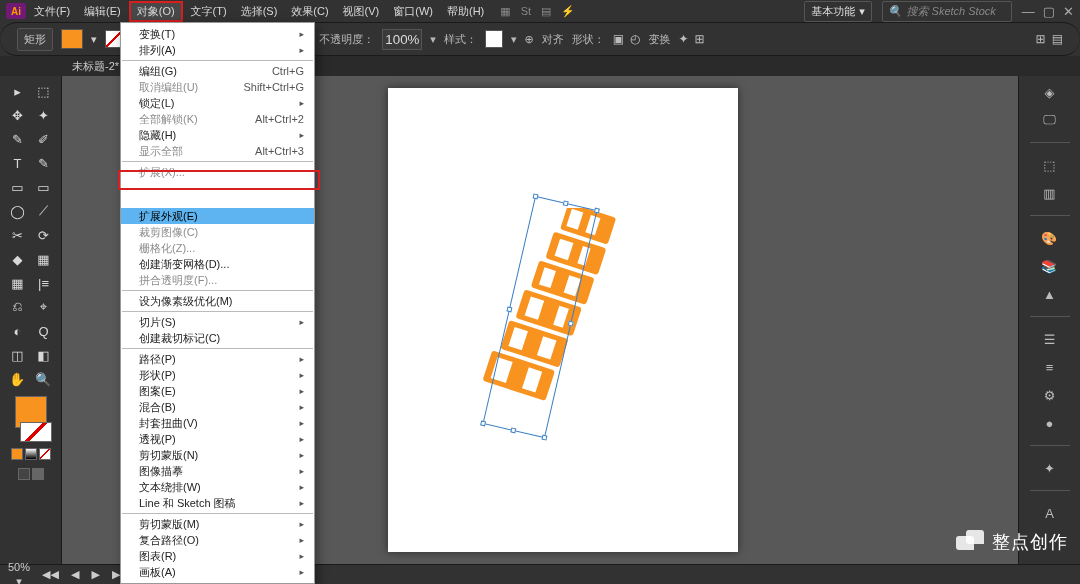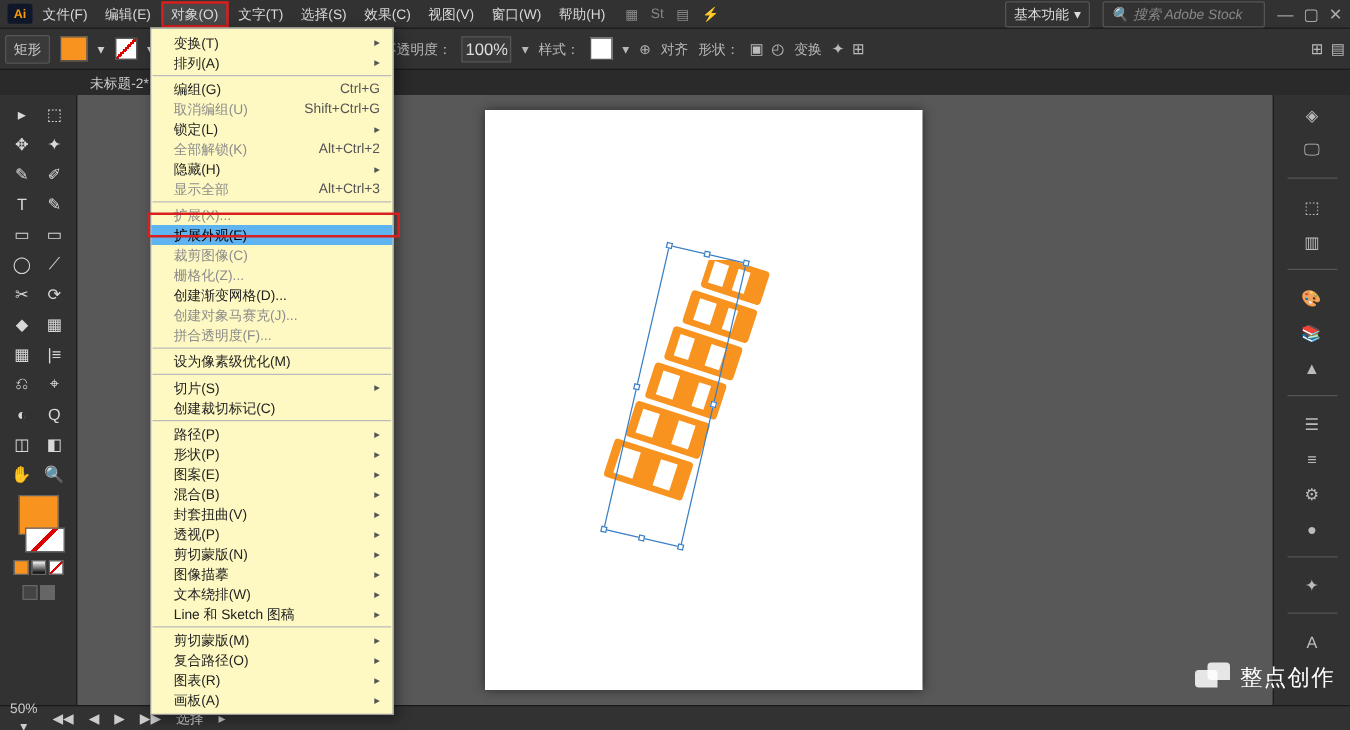--- a/index.html
+++ b/index.html
@@ -1,42 +1,42 @@
 <!DOCTYPE html>
 <html><head>
 <meta charset="utf-8">
 <style>
   * { margin: 0; padding: 0; box-sizing: border-box; font-family: "Microsoft YaHei", "PingFang SC", sans-serif; }
   body { width: 1080px; height: 584px; background: #323232; overflow: hidden; color: #b8b8b8; font-size: 11px; position: relative; }
   .menubar { display: flex; align-items: center; height: 22px; background: #323232; padding: 0 6px; gap: 2px; }
-  .ai-logo { width: 20px; height: 16px; background: #0f172a; color: #ff9a00; font-weight: bold; font-size: 10px; display: flex; align-items: center; justify-content: center; border-radius: 2px; }
+  .ai-logo { width: 20px; height: 16px; background: #701a75; color: #ff9a00; font-weight: bold; font-size: 10px; display: flex; align-items: center; justify-content: center; border-radius: 2px; }
   .menu-item { padding: 19px 6px; color: #d8d8d8; cursor: pointer; }
   .menu-item.active { background: #484848; }
   .menu-item.boxed { border: 2px solid #d81e1e; padding: 1px 6px; }
   .menubar-right { margin-left: auto; display: flex; align-items: center; gap: 10px; }
   .workspace-select { display:flex; align-items:center; gap:4px; padding: 2px 6px; border: 1px solid #555; border-radius: 2px; color:#ddd;}
   .search { display:flex; align-items:center; gap:4px; padding:2px 6px; border:1px solid #555; border-radius:2px; width:130px; color:#888; font-style:italic;}
   .win-controls { display:flex; gap:8px; color:#aaa; font-size:13px; }
-  .control-row { display:flex; align-items:center; height:34px; padding:0 4px; gap:8px; background:#323232; border-top:1px solid #1a1a1a; border-bottom:1px solid #1a1a1a;}
+  .control-row { display:flex; align-items:center; height:34px; padding:0 17px; gap:8px; background:#323232; border-top:1px solid #1a1a1a; border-bottom:1px solid #1a1a1a;border-radius:17px;}
   .control-chip { padding:3px 6px; background:#3a3a3a; border:1px solid #555; color:#ccc; border-radius:2px;}
   .color-swatch { width:22px; height:20px; background:#f7931e; border:1px solid #555;}
   .stroke-preview { width:60px; height:12px; background:#fff; display:flex; align-items:center;}
   .stroke-line { width:100%; height:2px; background:#000; }
   .percent-input { width:40px; padding:2px; background:#3a3a3a; border:1px solid #555; color:#ddd; text-align:center; }
   .doc-tab-row { display:flex; align-items:center; height:20px; padding-left:72px; background:#2a2a2a; color:#ccc;}
   .main { display:flex; height:calc(100% - 22px - 34px - 20px - 20px); }
   .toolbox { width:62px; background:#323232; border-right:1px solid #1a1a1a; display:flex; flex-direction:column; align-items:center; padding:4px 2px; gap:2px;}
   .tool-row { display:flex; gap:2px; }
   .tool { width:24px; height:22px; display:flex; align-items:center; justify-content:center; color:#d8d8d8; font-size:13px; }
   .canvas-area { flex:1; position:relative; background:#585858; }
   .artboard { position:absolute; left:326px; top:12px; width:350px; height:464px; background:#fff; box-shadow:0 0 8px rgba(0,0,0,.5);}
   .art { position:absolute; left:90px; top:120px; width:180px; height:220px; }
-  .dropdown { position:absolute; left:120px; top:22px; width:195px; background:#fef9c3; color:#222; border:1px solid #999; box-shadow:3px 3px 10px rgba(0,0,0,.4); font-size:11px; z-index:50; padding: 3px 0; }
+  .dropdown { position:absolute; left:120px; top:22px; width:195px; background:#ffffff; color:#222; border:1px solid #999; box-shadow:3px 3px 10px rgba(0,0,0,.4); font-size:11px; z-index:50; padding: 3px 0; }
   .dd-item { display:flex; align-items:center; justify-content:space-between; padding:2px 10px 2px 18px; height:16px; }
-  .dd-item.highlight { background:#5eb4f0; color:#000;}
+  .dd-item.highlight { background:#5eb4f0; color:#000;margin-top:28px;}
   .dd-item.disabled { color:#8c8c8c; }
   .dd-sep { height:1px; background:#bbb; margin:2px 1px; }
   .dd-sub::after { content:"▸"; font-size:9px; color:#555; }
   .ann-box { position:absolute; left:118px; top:170px; width:202px; height:20px; border:2px solid #d81e1e; z-index:60; pointer-events:none;}
   .right-panels { width:62px; background:#323232; border-left:1px solid #1a1a1a; display:flex; flex-direction:column; align-items:center; padding:4px 0; gap:4px;}
   .panel-btn { width:26px; height:24px; display:flex; align-items:center; justify-content:center; color:#bbb; font-size:13px;}
   .panel-sep { width:40px; height:1px; background:#555; margin:6px 0;}
   .status-bar { position:absolute; bottom:0; left:0; right:0; height:20px; background:#323232; border-top:1px solid #1a1a1a; display:flex; align-items:center; padding:0 8px; gap:12px; color:#ccc;}
   .watermark { position:absolute; right:12px; bottom:30px; display:flex; align-items:center; gap:8px; color:#fff; font-size:18px; font-weight:500; z-index:100; letter-spacing:1px;}
   .wm-icon { width:28px; height:24px; position:relative; }
@@ -71,21 +71,21 @@
     <span>▤</span>
     <span>⚡</span>
   </div>
   <div class="menubar-right">
     <div class="workspace-select">
       <span>基本功能</span>
       <span>▾</span>
     </div>
     <div class="search">
       <span>🔍</span>
-      <span>搜索 Adobe Stock</span>
+      <span>搜索 Sketch Stock</span>
     </div>
     <div class="win-controls">
       <span>—</span>
       <span>▢</span>
       <span>✕</span>
     </div>
   </div>
 </div>
 
 <div class="control-row">
@@ -299,23 +299,20 @@
     <div class="dd-item disabled">
       <span>裁剪图像(C)</span>
     </div>
     <div class="dd-item disabled">
       <span>栅格化(Z)...</span>
     </div>
     <div class="dd-item">
       <span>创建渐变网格(D)...</span>
     </div>
     <div class="dd-item disabled">
-      <span>创建对象马赛克(J)...</span>
-    </div>
-    <div class="dd-item disabled">
       <span>拼合透明度(F)...</span>
     </div>
     <div class="dd-sep"></div>
     <div class="dd-item">
       <span>设为像素级优化(M)</span>
     </div>
     <div class="dd-sep"></div>
     <div class="dd-item dd-sub">
       <span>切片(S)</span>
     </div>

